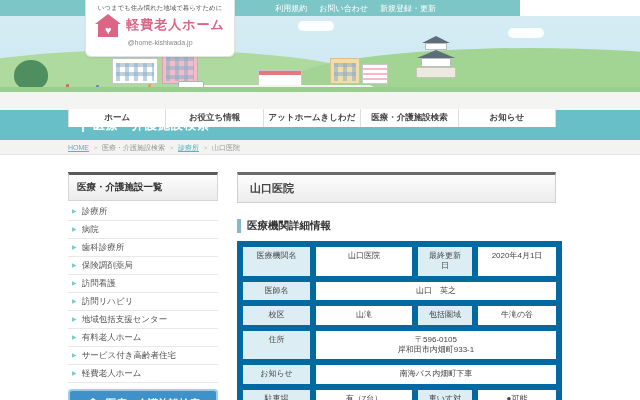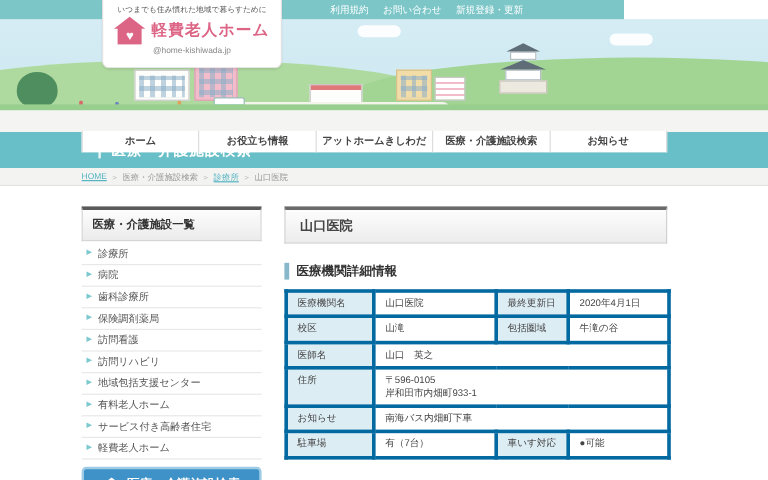--- a/index.html
+++ b/index.html
@@ -97,22 +97,22 @@
                border-left:7px solid transparent; border-right:7px solid transparent; border-bottom:5px solid #fff; }
 
   .main { position:absolute; left:237px; top:17px; width:319px; }
   .main-title { border:1px solid #d0d0d0; border-top:3px solid #6b6b6b; background:linear-gradient(#fdfdfd,#ececec);
                 padding:6px 12px; font-size:11px; font-weight:bold; color:#444; }
   .section-head { margin-top:16px; display:flex; align-items:center; gap:6px; }
   .section-bar { width:4px; height:14px; background:#87b7cb; }
   .section-txt { font-size:10.5px; font-weight:bold; color:#333; }
 
   table.detail { margin-top:8px; width:319px; border-collapse:collapse; table-layout:fixed; }
-  table.detail th, table.detail td { border:3px solid #0369a1; padding:4px 8px; font-size:8px; line-height:1.3;
-                                     color:#444; text-align:left; vertical-align:top; font-weight:normal; }
+  table.detail th, table.detail td { border:6px solid #0369a1; padding:4px 8px; font-size:8px; line-height:1.3;
+                                     color:#444; text-align:center; vertical-align:top; font-weight:normal; }
   table.detail th { background:#ddedf4; }
   table.detail td { background:#fff; white-space:pre-line; }
 </style>
 </head>
 <body>
 
 <div class="screen">
 
   <div class="topbar">
     <div class="toplinks">
@@ -263,30 +263,30 @@
             <col style="width:84px">
           </colgroup>
         <tbody>
             <tr>
               <th>医療機関名</th>
               <td>山口医院</td>
               <th>最終更新日</th>
               <td>2020年4月1日</td>
             </tr>
             <tr>
+              <th>医師名</th>
+              <td colspan="3">山口　英之</td>
+            </tr>
+            <tr>
               <th>校区</th>
               <td>山滝</td>
               <th>包括圏域</th>
               <td>牛滝の谷</td>
             </tr>
             <tr>
-              <th>医師名</th>
-              <td colspan="3">山口　英之</td>
-            </tr>
-            <tr>
               <th>住所</th>
               <td colspan="3">〒596-0105
 岸和田市内畑町933-1</td>
             </tr>
             <tr>
               <th>お知らせ</th>
               <td colspan="3">南海バス内畑町下車</td>
             </tr>
             <tr>
               <th>駐車場</th>

